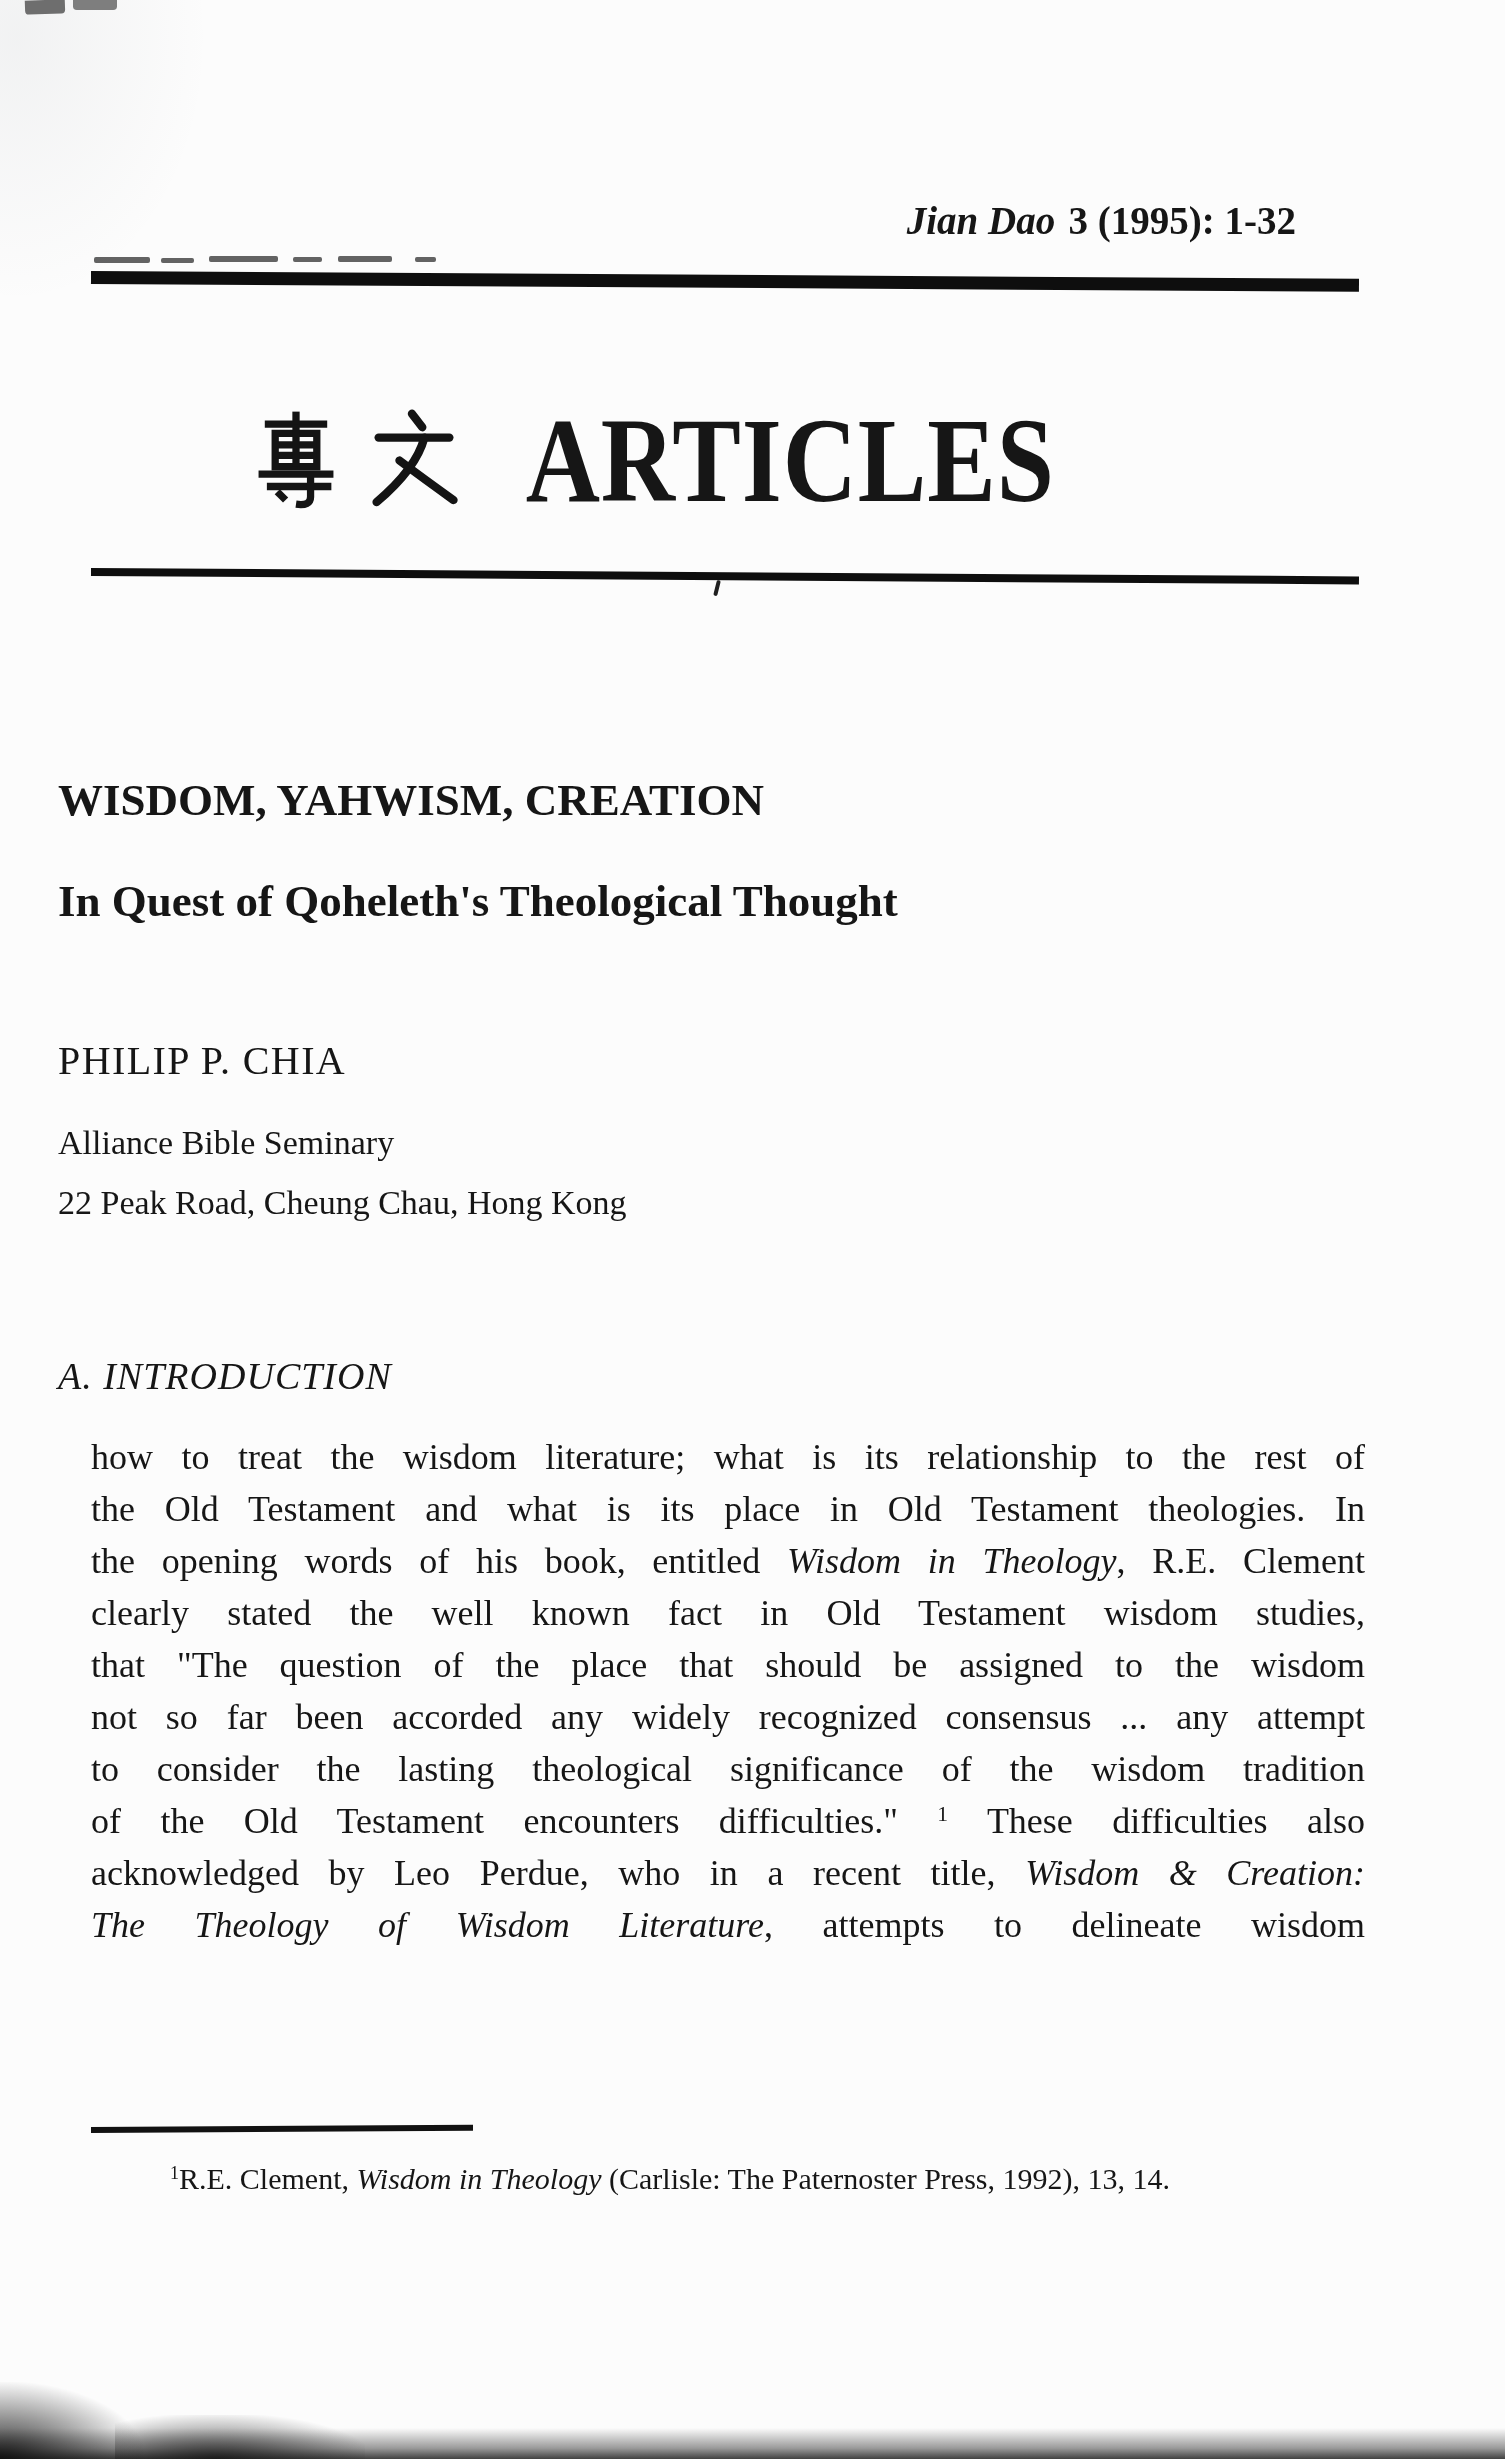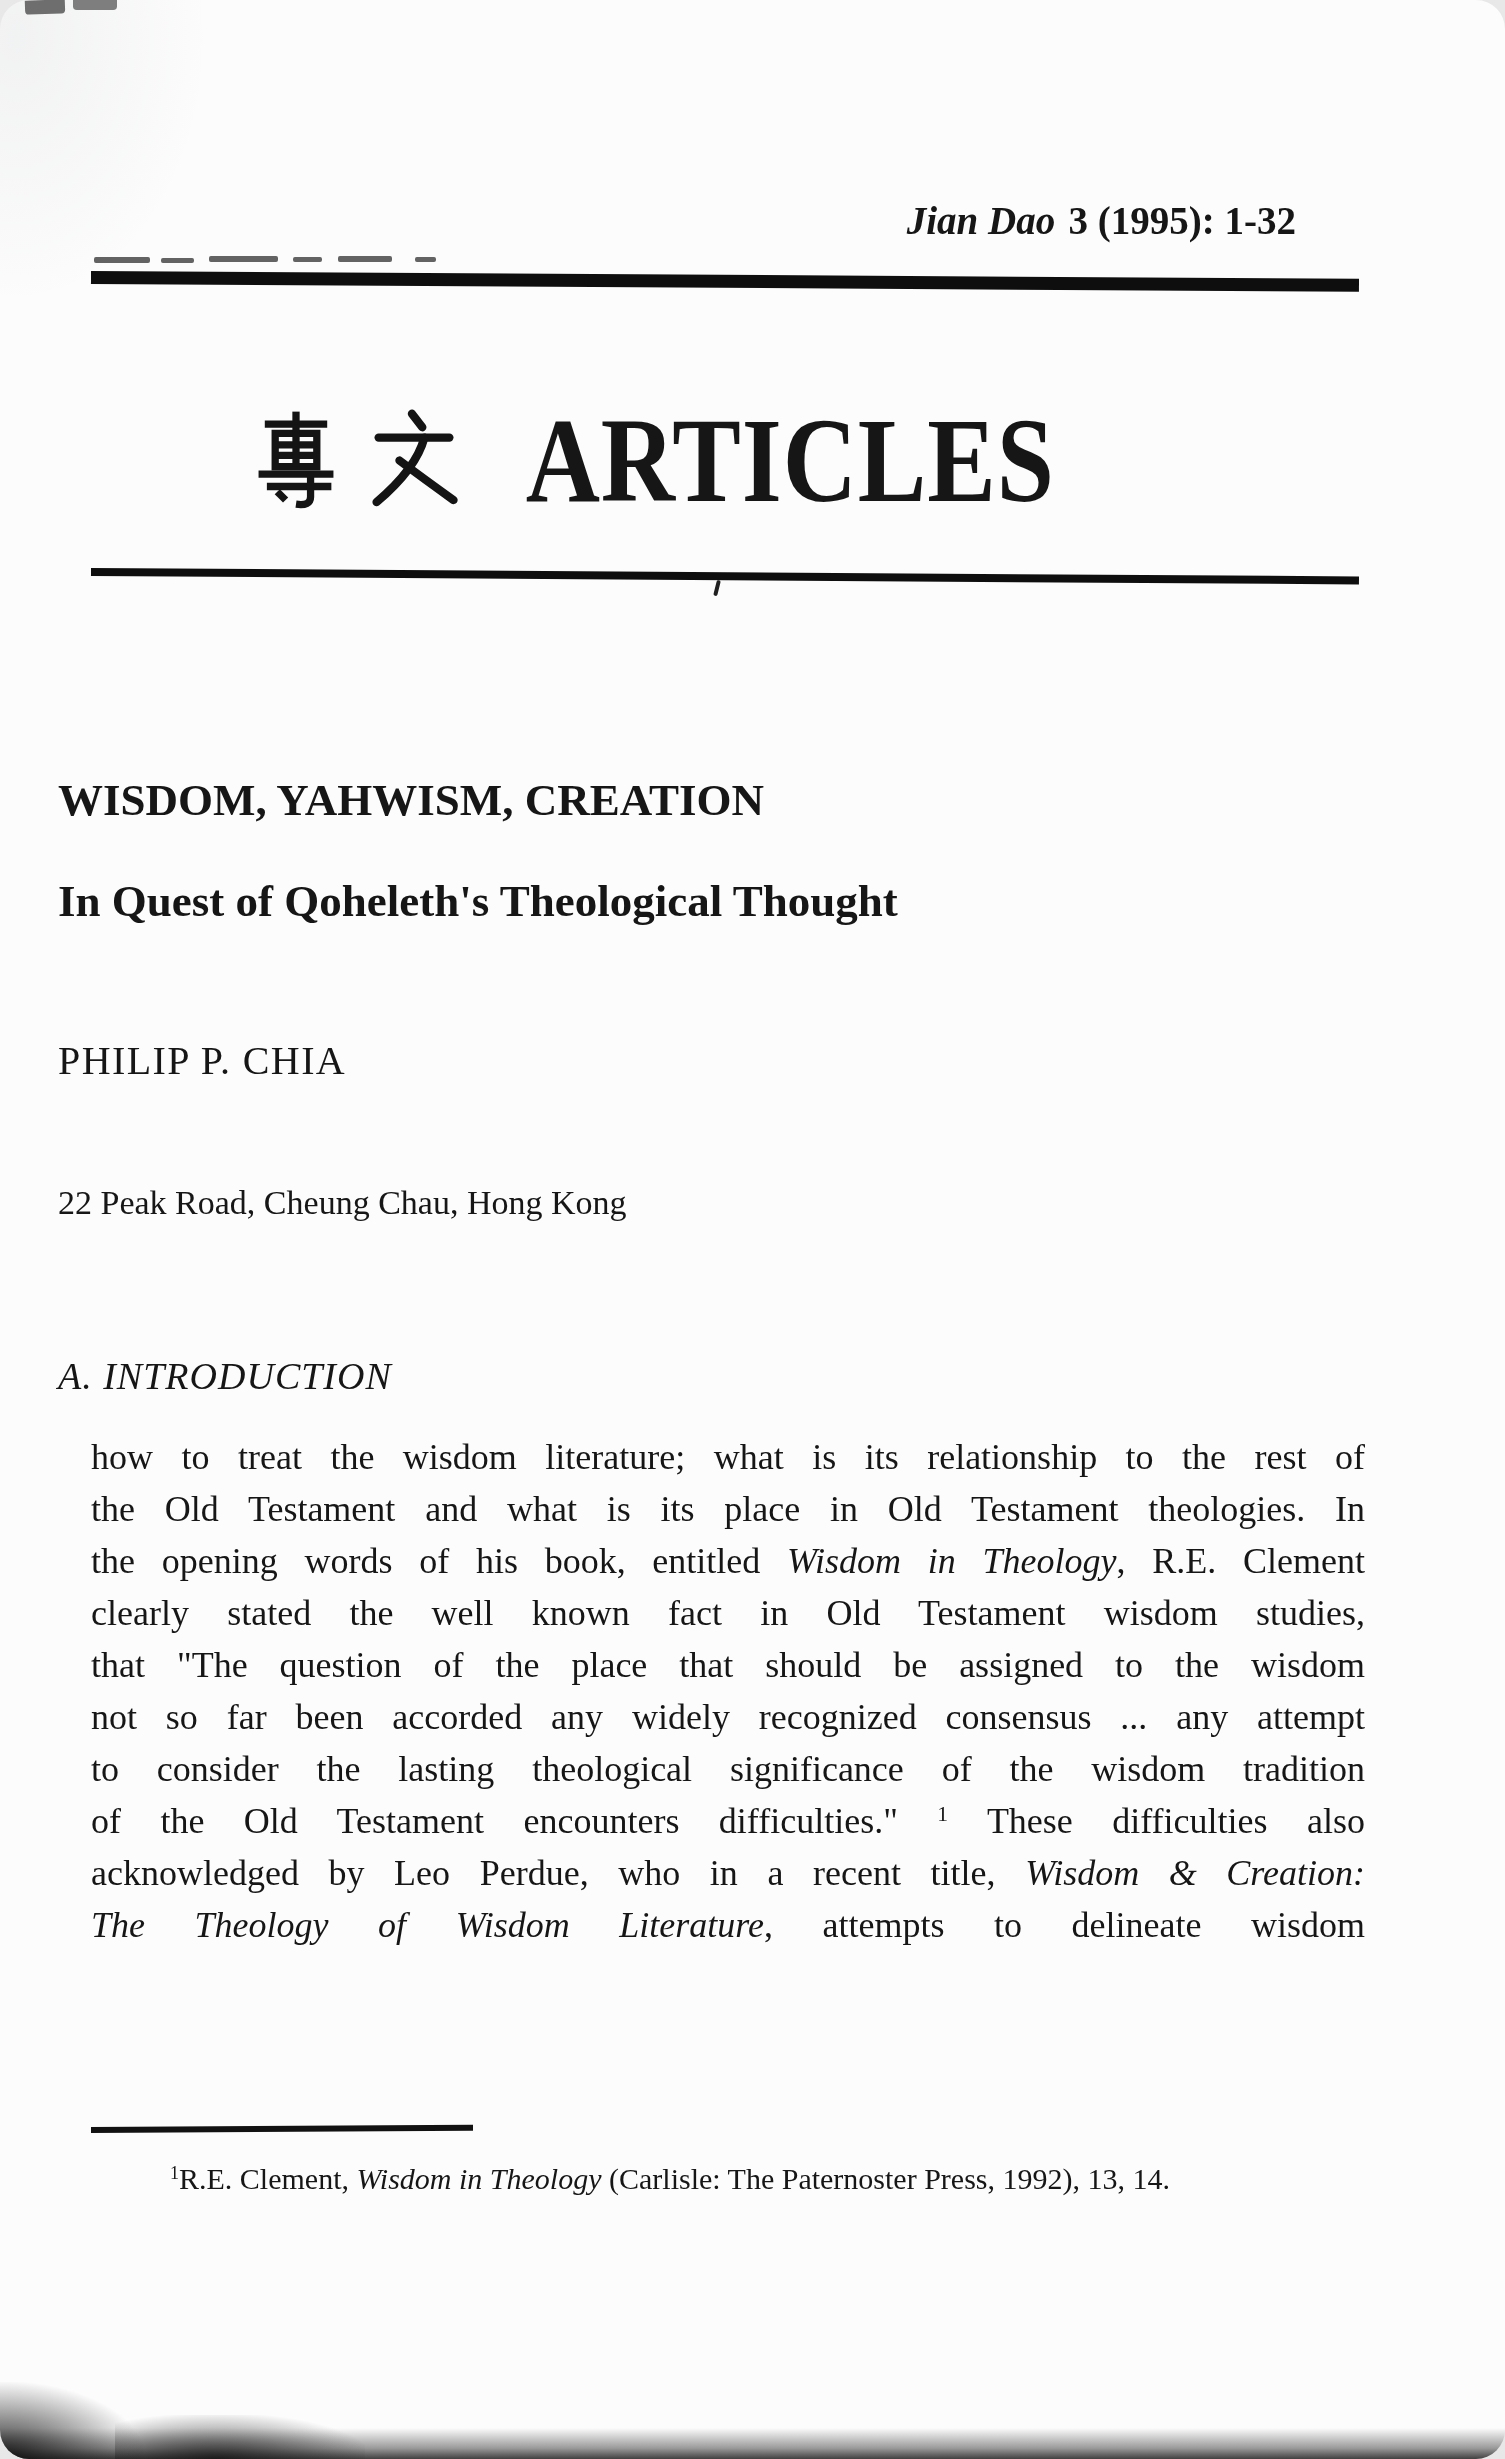--- a/index.html
+++ b/index.html
@@ -1,20 +1,19 @@
 <!DOCTYPE html>
 <html><head>
 <meta charset="utf-8">
 <style>
   html,body{margin:0;padding:0;background:#e8e8e8;}
   .page{
     position:relative; width:1505px; height:2459px; margin:0 auto;
     background:#fcfcfc; color:#161616; overflow:hidden;
     font-family:"Liberation Serif", serif;
-    border-radius:29px;
   }
   
   .journal-line{position:absolute; top:198px; right:209px; font-size:39px; font-weight:bold; white-space:nowrap;}
   .journal-line span:first-child{font-style:italic;}
   .journal-line span + span{margin-left:13.4px;}
 
   
   .rule{position:absolute; left:91px; width:1268px; background:#0e0e0e;}
   .rule-thick{top:271px; height:12.5px; transform:rotate(0.35deg); transform-origin:left center;}
   .rule-thin{top:568px; height:7.7px; transform:rotate(0.38deg); transform-origin:left center;}
@@ -101,20 +100,21 @@
   </div>
 
   <div class="rule rule-thin"></div>
   <div class="tick"></div>
 
   <div class="centered title title-1">WISDOM, YAHWISM, CREATION</div>
   <div class="centered title title-2">In Quest of Qoheleth's Theological Thought</div>
 
   <div class="centered author">PHILIP P. CHIA</div>
 
+  <div class="centered affil affil-1">Alliance Bible Seminary</div>
   <div class="centered affil affil-2">22 Peak Road, Cheung Chau, Hong Kong</div>
 
   <div class="centered section-heading">A. INTRODUCTION</div>
 
   <div class="body">
     <div class="line"><span>how to treat the wisdom literature; what is its relationship to the rest of</span></div>
     <div class="line"><span>the Old Testament and what is its place in Old Testament theologies. In</span></div>
     <div class="line"><span>the opening words of his book, entitled </span><span class="it">Wisdom in Theology</span><span>, R.E. Clement</span></div>
     <div class="line"><span>clearly stated the well known fact in Old Testament wisdom studies,</span></div>
     <div class="line"><span>that "The question of the place that should be assigned to the wisdom</span></div>

